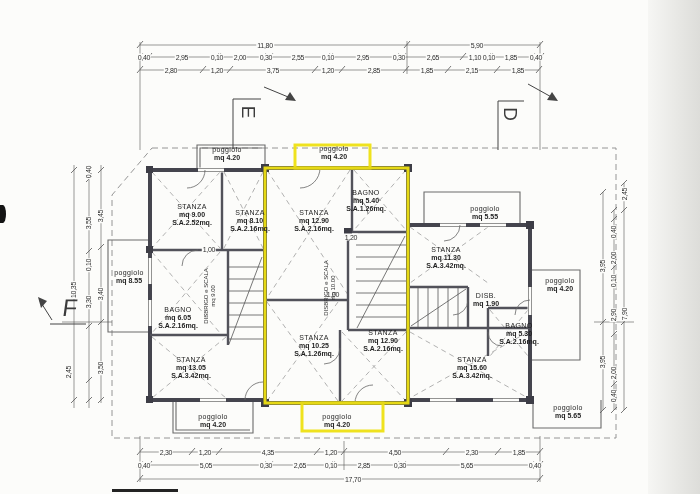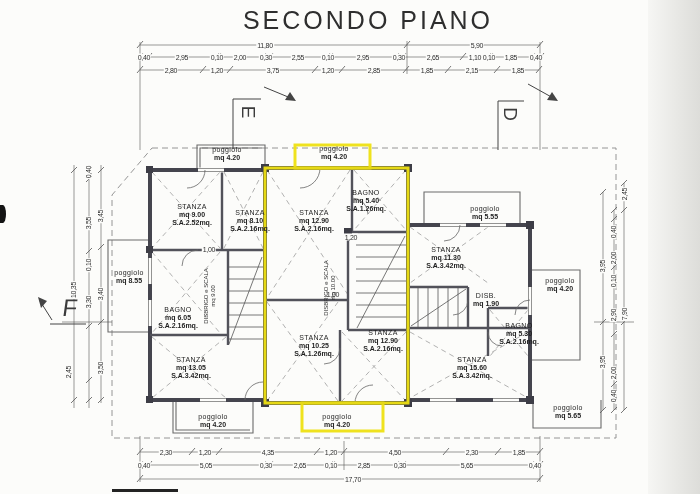--- a/index.html
+++ b/index.html
@@ -110,21 +110,20 @@
       M498,101H524 M498,101V128 M498,128V150 M50,324H86
       M264,87L293,99 M528,84L555,99 M52,320L40,301" fill="none" stroke="#444" stroke-width="1"></path>
     <g fill="#444">
       <polygon points="296,101 285,100 290,92"></polygon>
       <polygon points="558,101 547,100 552,92"></polygon>
       <polygon points="38,297 41,308 47,301"></polygon>
     </g>
   </svg>
 
   <div id="labels">
-    <div id="title">SECONDO PIANO</div>
   <span class="dim" style="left: 265px; top: 45px;">11,80</span>
       <span class="dim" style="left: 477px; top: 45px;">5,90</span>
       <span class="dim" style="left: 144px; top: 57px;">0,40</span>
       <span class="dim" style="left: 182px; top: 57px;">2,95</span>
       <span class="dim" style="left: 217px; top: 57px;">0,10</span>
       <span class="dim" style="left: 240px; top: 57px;">2,00</span>
       <span class="dim" style="left: 266px; top: 57px;">0,30</span>
       <span class="dim" style="left: 298px; top: 57px;">2,55</span>
       <span class="dim" style="left: 328px; top: 57px;">0,10</span>
       <span class="dim" style="left: 363px; top: 57px;">2,95</span>

